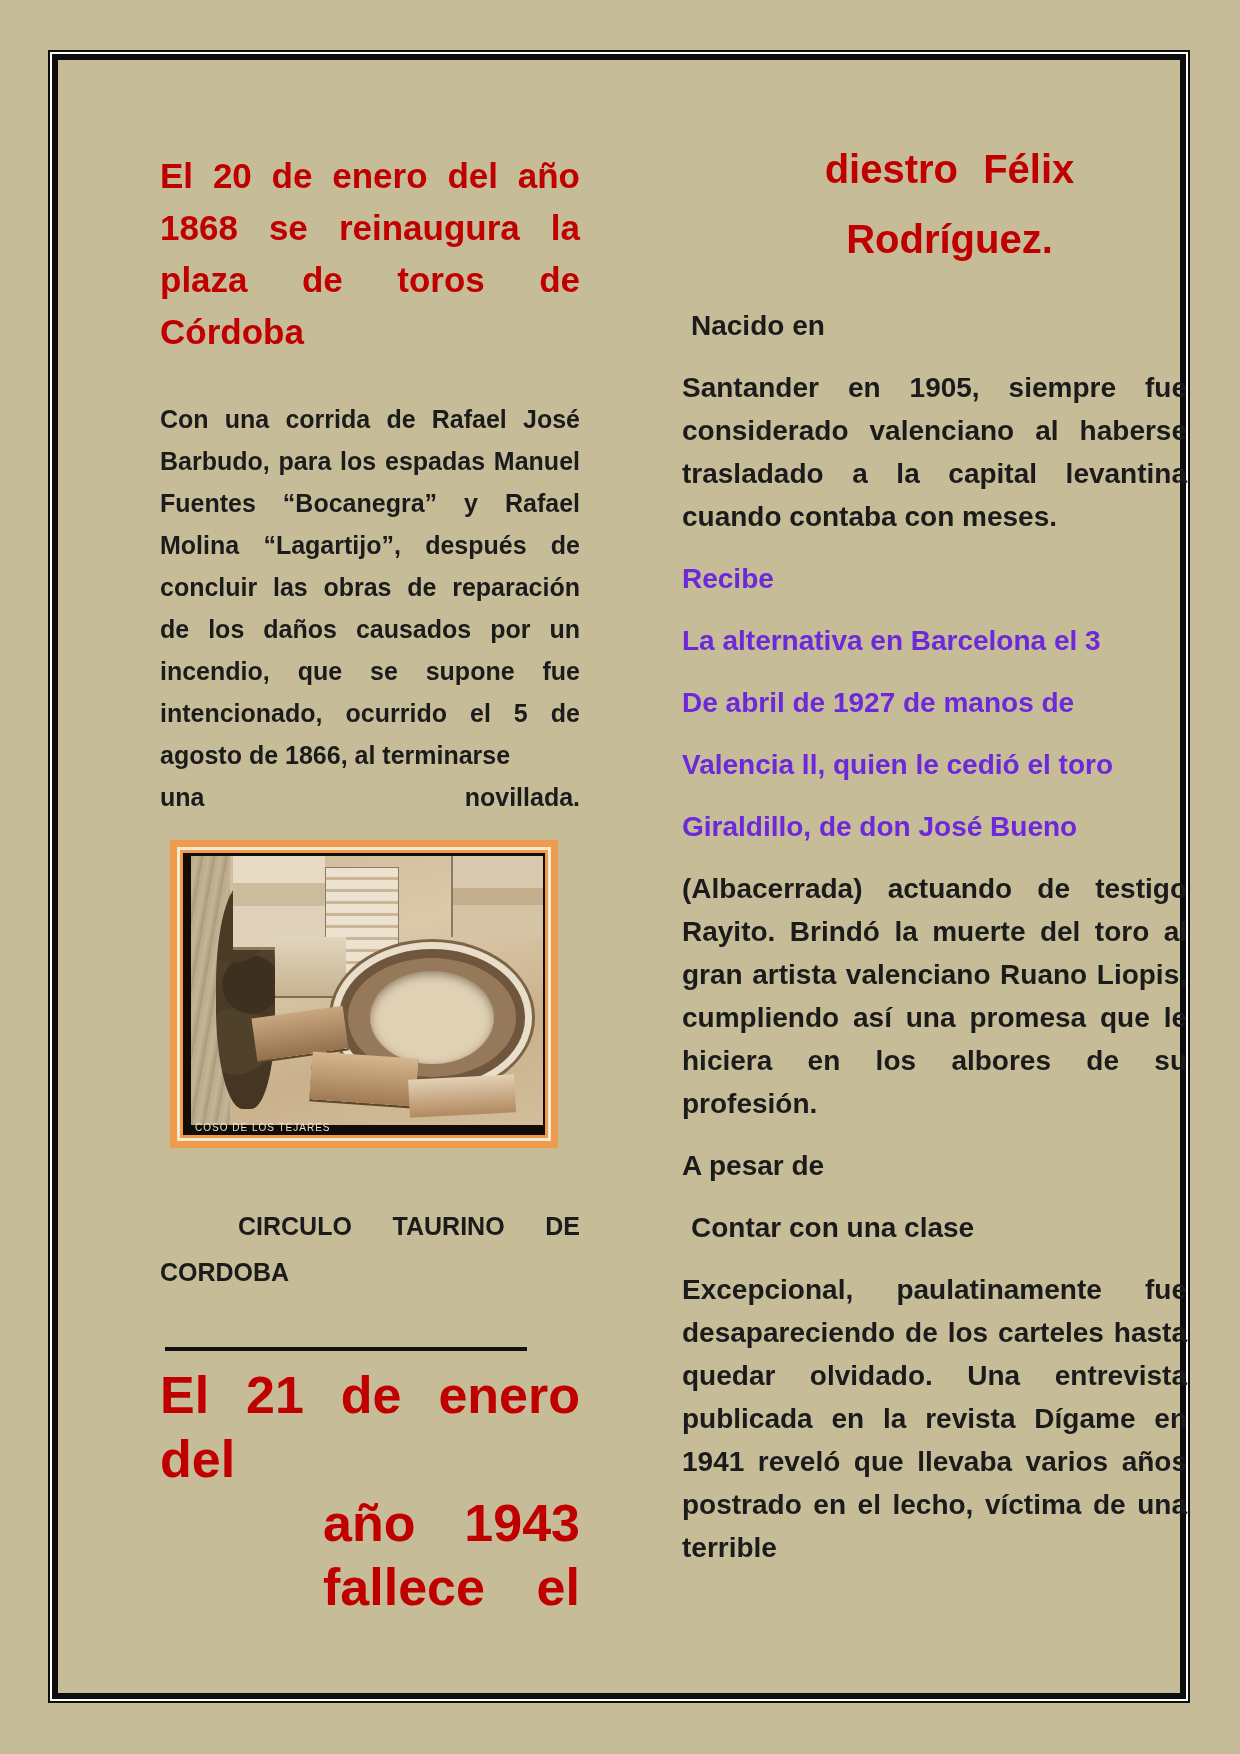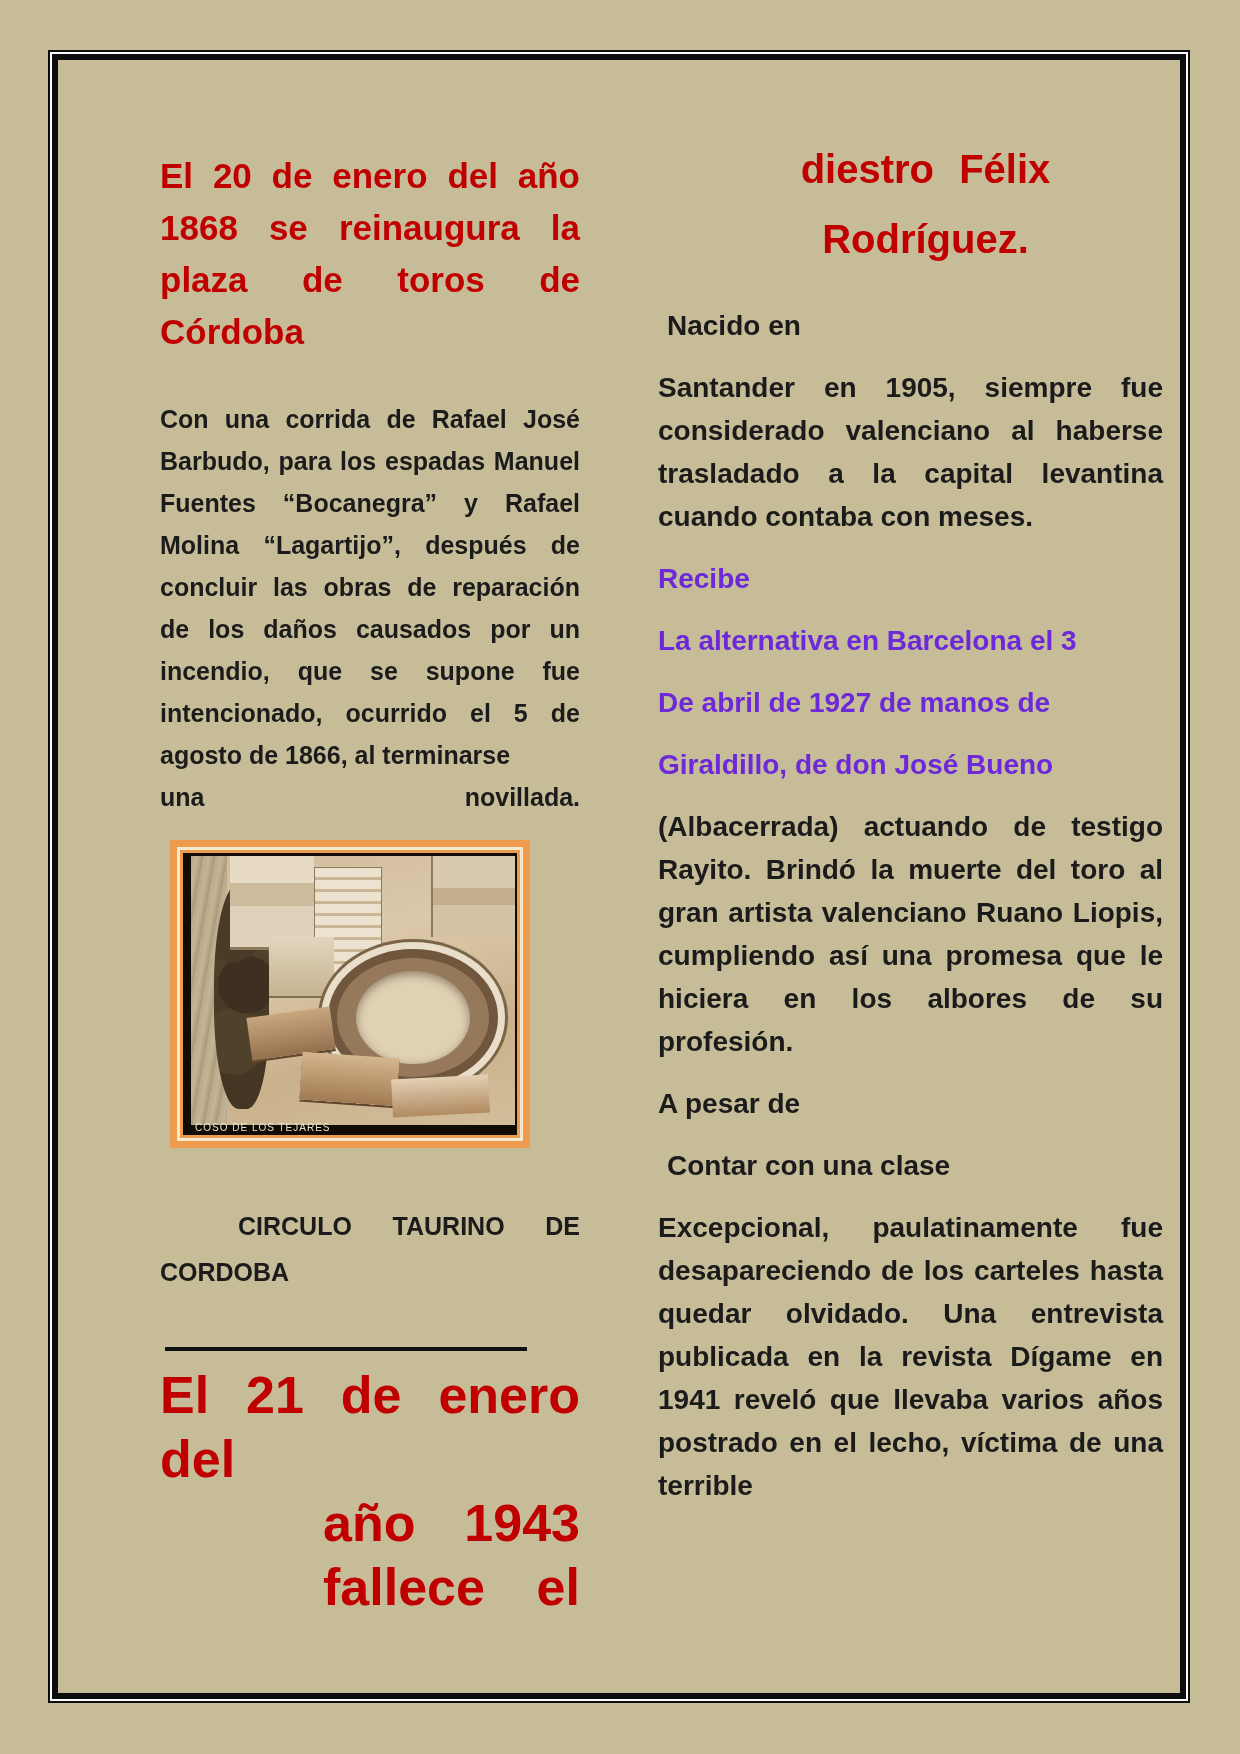--- a/index.html
+++ b/index.html
@@ -20,38 +20,38 @@
     pointer-events:none;
   }
   .frame-inner {
     width:100%; height:100%;
     border:6px solid #0d0d0d; background:#c6bd98;
   }
 
   
   .col { position:absolute; top:130px; }
   .col-left  { left:160px; width:420px; }
-  .col-right { left:658px; width:505px; }
+  .col-right { left:682px; width:505px; }
 
   .head-red { color:#c00000; }
   .blue { color:#6d28d9; }
 
   .h1a {
     font-size:35px; line-height:52px; text-align:justify;
     margin-top:20px;
   }
   .body-l {
     font-size:25px; line-height:42px; text-align:justify;
   }
   .p1 { margin-top:40px; }
   .jl { text-align:justify; text-align-last:justify; }
 
   
   .photo-frame {
-    width:360px; height:308px; margin:22px 0 0 10px;
+    width:388px; height:308px; margin:22px 0 0 10px;
     border:7px solid #ef9b4d; background:#f3e9ce; padding:3px;
     position:relative;
   }
   .photo-frame-inner {
     width:100%; height:100%;
     border:3px solid #ef9b4d; background:#120c07;
     padding:3px 2px 10px 8px; position:relative;
   }
   .photo-scene {
     position:relative; width:100%; height:100%; overflow:hidden;
@@ -169,20 +169,21 @@
     <div>Rodríguez.</div>
   </h2>
 
   <p class="body-r rp-first sp-lead">Nacido en</p>
 
   <p class="body-r rp">Santander en 1905, siempre fue considerado valenciano al haberse trasladado a la capital levantina cuando contaba con meses.</p>
 
   <p class="body-r rp blue">Recibe</p>
   <p class="body-r rp blue">La alternativa en Barcelona el 3</p>
   <p class="body-r rp blue">De abril de 1927 de manos de</p>
+  <p class="body-r rp blue">Valencia ll, quien le cedió el toro</p>
   <p class="body-r rp blue">Giraldillo, de don José Bueno</p>
 
   <p class="body-r rp">(Albacerrada) actuando de testigo Rayito. Brindó la muerte del toro al gran artista valenciano Ruano Liopis, cumpliendo así una promesa que le hiciera en los albores de su profesión.</p>
 
   <p class="body-r rp">A pesar de</p>
 
   <p class="body-r rp sp-lead">Contar con una clase</p>
 
   <p class="body-r rp">Excepcional, paulatinamente fue desapareciendo de los carteles hasta quedar olvidado. Una entrevista publicada en la revista Dígame en 1941 reveló que llevaba varios años postrado en el lecho, víctima de una terrible</p>
 

